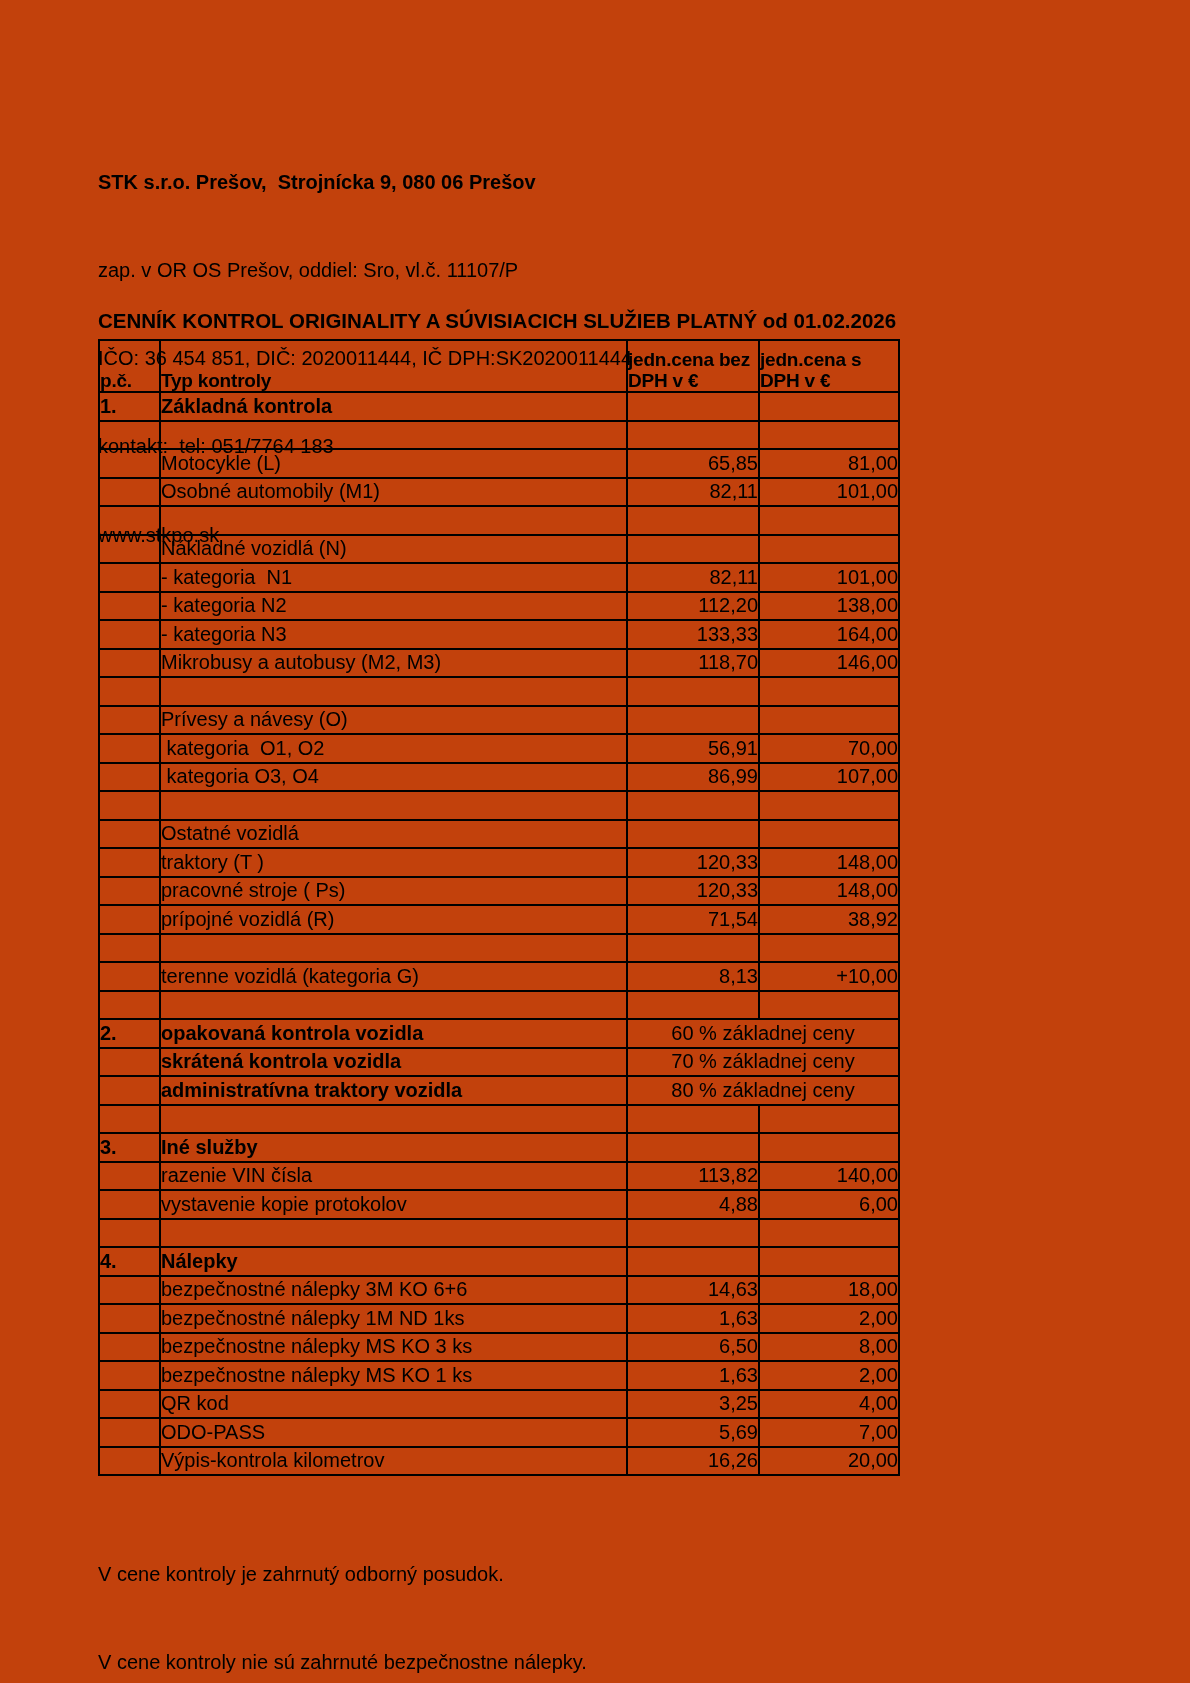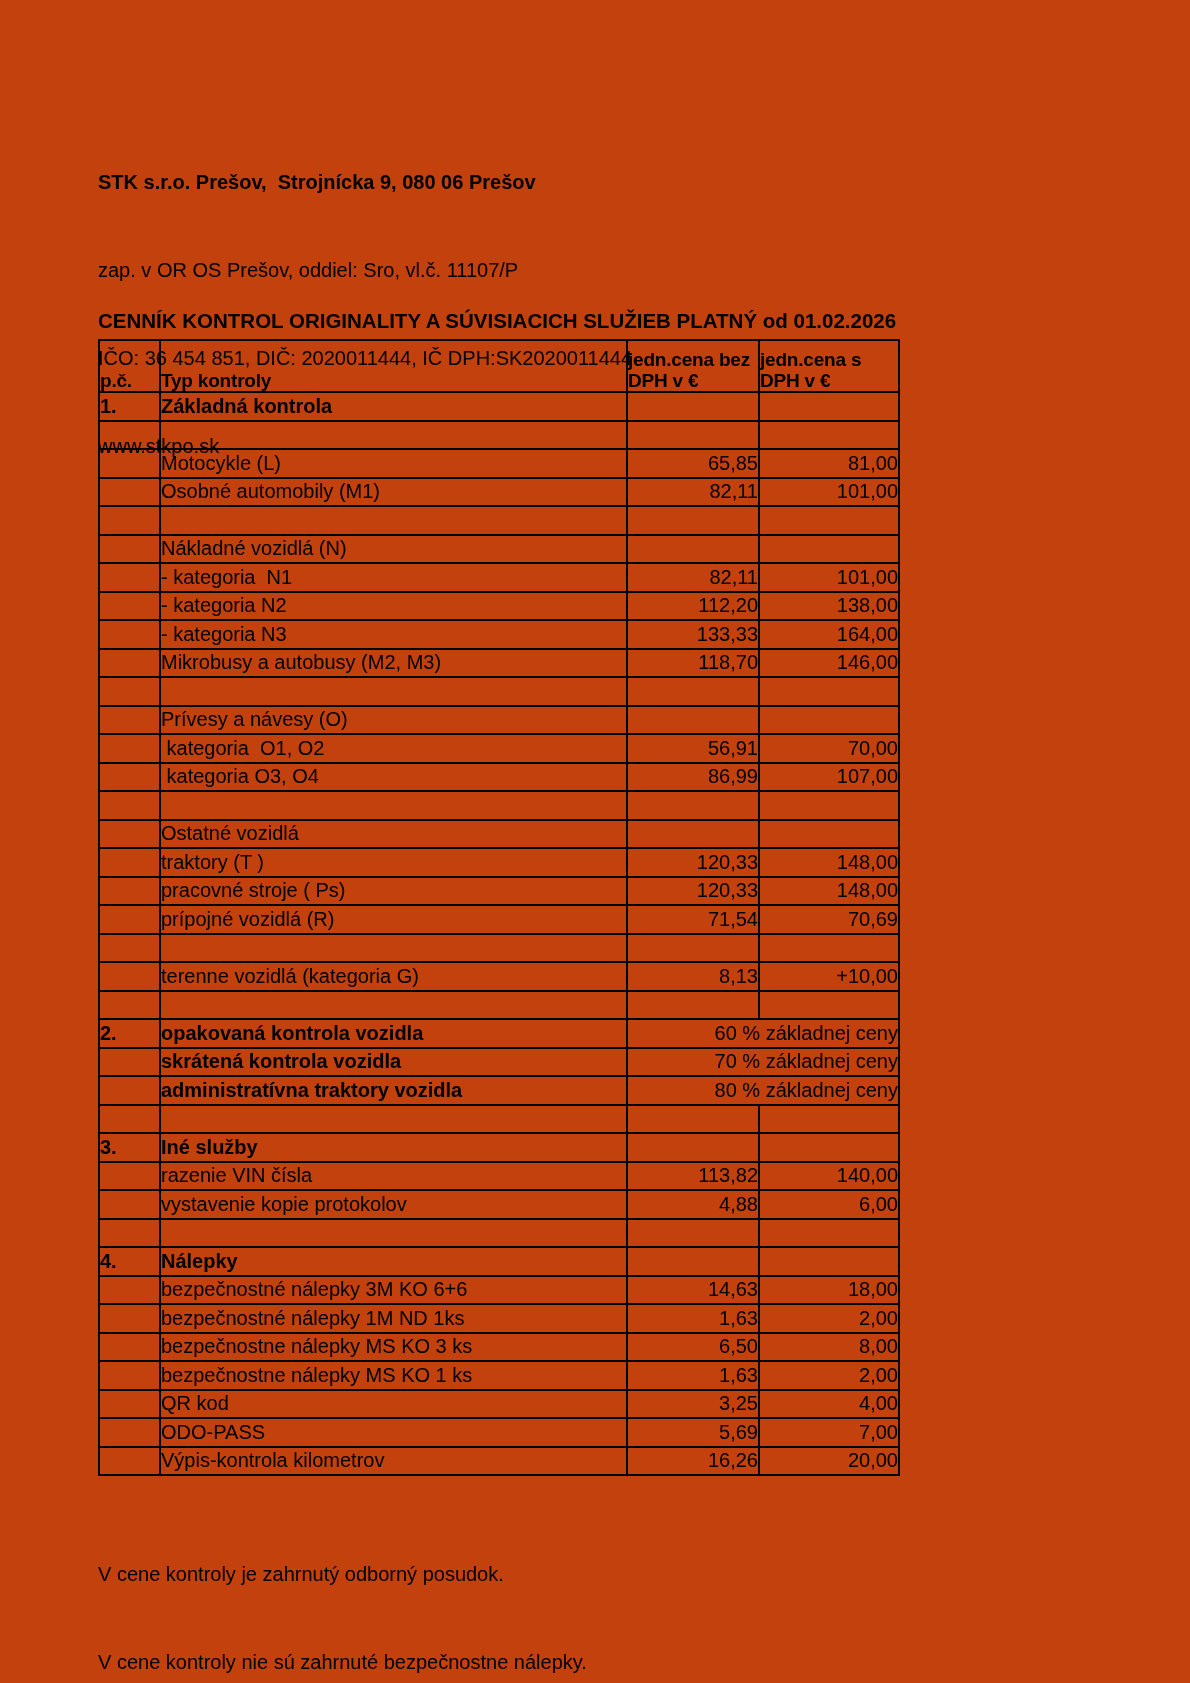--- a/index.html
+++ b/index.html
@@ -27,36 +27,37 @@
   thead th {
     height:50px; vertical-align:bottom; text-align:left; font-weight:bold;
     font-size:19px; line-height:21px; padding:0 3px 3px 4px; white-space:pre;
     letter-spacing:-0.2px;
   }
   tbody td { height:26.5px; vertical-align:middle; white-space:pre; }
   td.pc   { padding:0 4px; }
   td.lbl  { padding:0 5px;margin-top:35px; }
   td.num  { text-align:right; padding:0 5px; }
   td.num.left { text-align:right; }
-  td.merged { text-align:right; padding:0 3px; }
+  td.merged { text-align:center; padding:0 3px; }
   .b { font-weight:bold; }
   .notes {
     position:absolute; left:98px; top:1501px;
     font-size:20px; line-height:29.4px; white-space:pre;
   }
 </style>
 </head>
 <body>
 
 <div class="page">
 
   <div class="company">
     <div class="line1">STK s.r.o. Prešov,  Strojnícka 9, 080 06 Prešov</div>
     <div>zap. v OR OS Prešov, oddiel: Sro, vl.č. 11107/P</div>
     <div>IČO: 36 454 851, DIČ: 2020011444, IČ DPH:SK2020011444</div>
+    <div>kontakt:  tel: 051/7764 183</div>
     <div>www.stkpo.sk</div>
   </div>
 
   <div class="doc-title">CENNÍK KONTROL ORIGINALITY A SÚVISIACICH SLUŽIEB PLATNÝ od 01.02.2026</div>
 
   <table class="price">
     <colgroup>
       <col style="width:61px">
       <col style="width:467px">
       <col style="width:132px">
@@ -178,21 +179,21 @@
         <tr>
           <td class="pc"></td>
           <td class="lbl">pracovné stroje ( Ps)</td>
           <td class="num">120,33</td>
           <td class="num">148,00</td>
         </tr>
         <tr>
           <td class="pc"></td>
           <td class="lbl">prípojné vozidlá (R)</td>
           <td class="num">71,54</td>
-          <td class="num">70,69</td>
+          <td class="num">38,92</td>
         </tr>
         <tr>
           <td class="pc"></td>
           <td class="lbl"></td>
           <td class="num"></td>
           <td class="num"></td>
         </tr>
         <tr>
           <td class="pc"></td>
           <td class="lbl">terenne vozidlá (kategoria G)</td>

